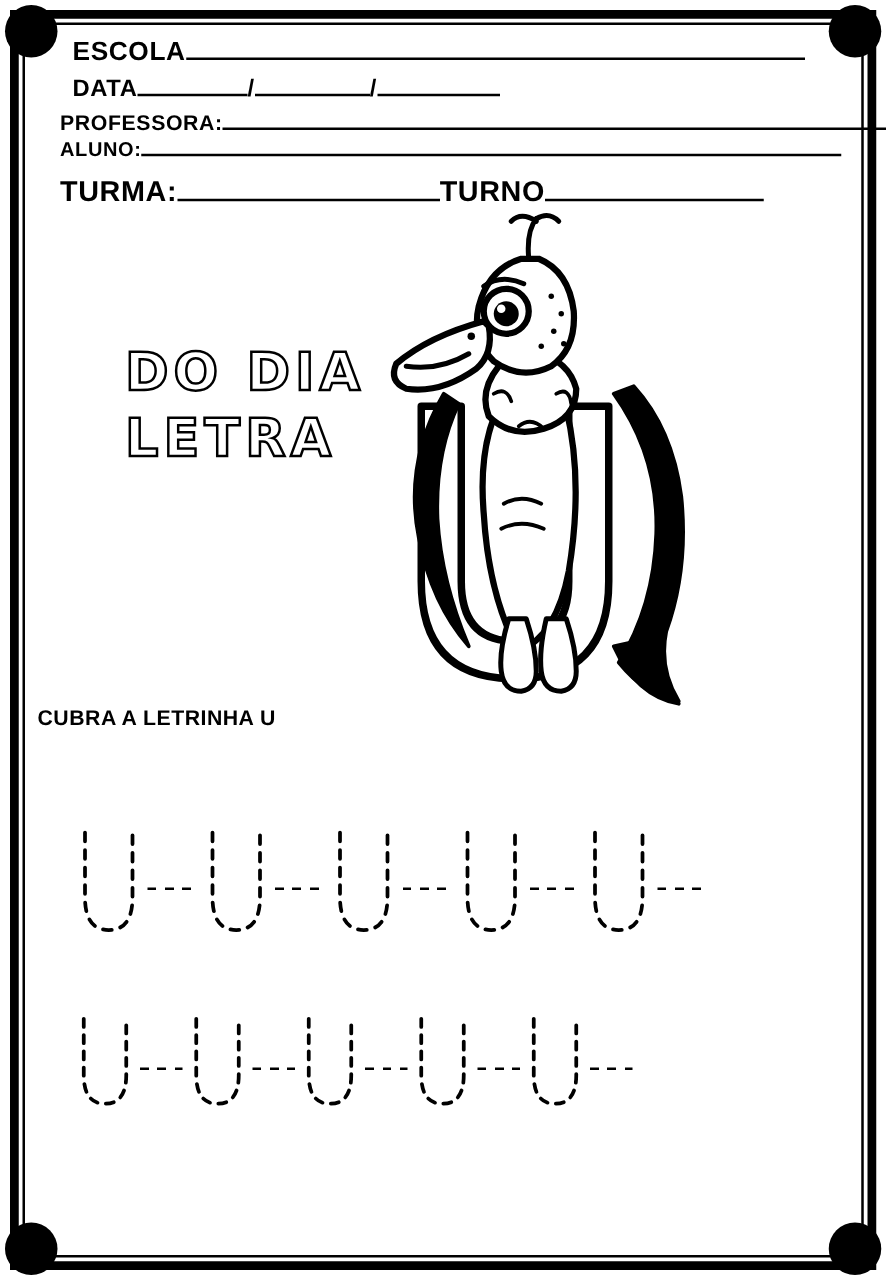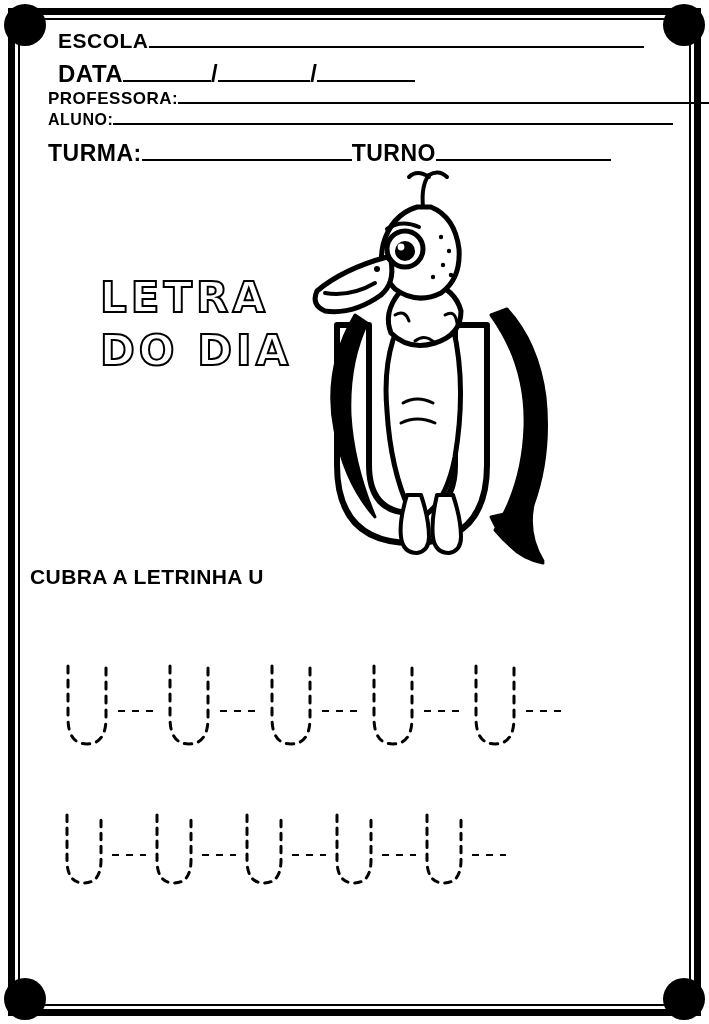--- a/index.html
+++ b/index.html
@@ -68,21 +68,21 @@
   }
   .hlabel { font-weight: bold; }
   .rule {
     display: inline-block;
     border-bottom: 2px solid #000;
     vertical-align: baseline;
     height: 0.95em;
   }
 
   .line-escola    { top: 6px;  left: 28px;  font-size: 21px; }
-  .line-data      { top: 37px; left: 28px;  font-size: 24px; }
+  .line-data      { top: 37px; left: 28px;  font-size: 19px; }
   .line-prof      { top: 66px; left: 18px;  font-size: 17px; }
   .line-aluno     { top: 88px; left: 18px;  font-size: 16px; }
   .line-turma     { top: 117px;left: 18px;  font-size: 23px; }
 
   
   .letra-do-dia {
     position: absolute;
     left: 100px;
     top: 272px;
     font-family: "DejaVu Sans", sans-serif;
@@ -103,21 +103,21 @@
     top: 165px;
     width: 280px;
     height: 415px;
   }
 
   
   .instruction {
     position: absolute;
     left: 30px;
     top: 565px;
-    font-size: 21px;
+    font-size: 17px;
     font-weight: bold;
     letter-spacing: 0.4px;
     color: #000;
   }
 
   
   .trace-row {
     position: absolute;
     left: 60px;
     width: 600px;
@@ -206,22 +206,22 @@
       <span class="hlabel">ALUNO:</span><span class="rule" style="width:560px"></span>
     </div>
 
     <div class="hline line-turma">
       <span class="hlabel">TURMA:</span><span class="rule" style="width:210px"></span><span class="hlabel">TURNO</span><span class="rule" style="width:175px"></span>
     </div>
 
   </div>
 
   <div class="letra-do-dia">
+    <div>DO DIA</div>
     <div>LETRA</div>
-    <div>DO DIA</div>
   </div>
 
   <div class="illus">
     <svg width="280" height="415" viewBox="0 0 280 415" xmlns="http://www.w3.org/2000/svg">
       <g fill="none" stroke="#000" stroke-width="5" stroke-linecap="round" stroke-linejoin="round">
 
         <path d="M42 160 L42 300 Q42 378 117 378 Q192 378 192 300 L192 160
                  L160 160 L160 300 Q160 348 117 348 Q74 348 74 300 L74 160 Z" fill="#fff" stroke="#000" stroke-width="6"></path>
 
         <path d="M60 150 Q28 205 40 265 Q50 318 80 352 Q58 300 55 250 Q53 198 72 158 Z" fill="#000" stroke="#000" stroke-width="3"></path>

